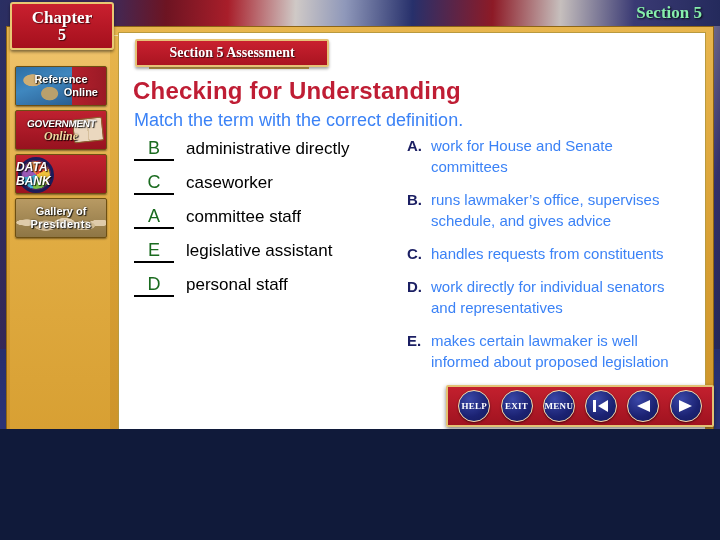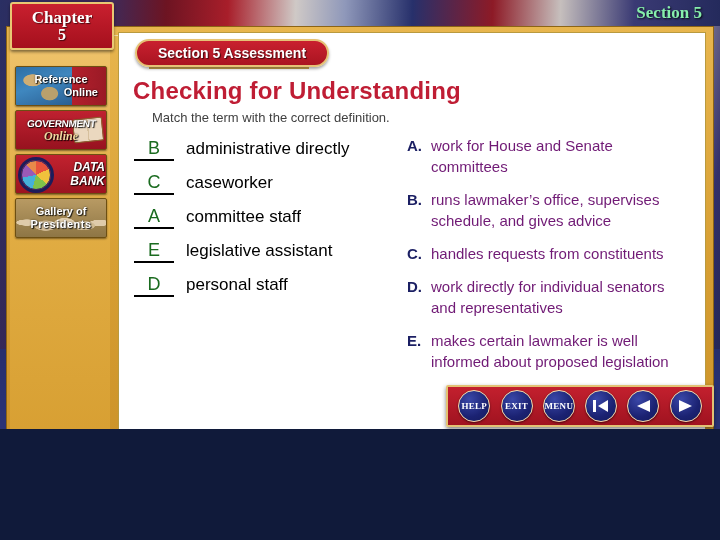--- a/index.html
+++ b/index.html
@@ -80,21 +80,21 @@
   #btn-gov{top:64px;background:linear-gradient(180deg,#bf2130 0%,#97121f 100%);}
   #btn-gov .cap{font-size:10px;line-height:12px;}
   #btn-gov .l1{letter-spacing:-.3px;transform:skewX(-6deg);}
   #btn-gov .l2{font-family:"Liberation Serif",serif;font-style:italic;font-size:12px;color:#f0d9a0;}
   .gov-book{position:absolute;right:3px;top:7px;width:28px;height:22px;
     background:
       linear-gradient(90deg,#efe3c8 0 48%,#d9c9a4 48% 52%,#efe3c8 52% 100%);
     border:1px solid #8a6c33;border-radius:2px;transform:rotate(-6deg);opacity:.95;}
 
   #btn-data{top:108px;background:linear-gradient(180deg,#c2222f 0%,#9c1420 100%);}
-  #btn-data .cap{align-items:flex-end;padding-right:1px;box-sizing:border-box;
+  #btn-data .cap{align-items:flex-start;padding-right:1px;box-sizing:border-box;
     font-size:12px;line-height:14px;font-style:italic;}
   .data-pie{position:absolute;left:5px;top:5px;width:28px;height:28px;border-radius:50%;
     background:conic-gradient(#e8533b 0 18%,#f0c23c 18% 36%,#7fc24a 36% 54%,#46b0d8 54% 72%,#9b59b6 72% 88%,#e8894a 88% 100%);
     border:1px solid #2b2b6e;box-shadow:0 0 0 3px #1c1c5a;}
 
   #btn-pres{top:152px;background:linear-gradient(180deg,#b89a63 0%,#8e7645 100%);}
   #btn-pres .cap{font-size:11px;line-height:13px;}
   #btn-pres .l1{align-self:center;}
   #btn-pres .l2{align-self:center;letter-spacing:.5px;}
   .pres-faces{position:absolute;inset:0;
@@ -106,44 +106,44 @@
       radial-gradient(ellipse at 93% 63%, #e6d3b4 0 10px, rgba(230,211,180,0) 11px);
     opacity:.9;}
 
   
   .content{position:absolute;left:118px;top:32px;width:588px;height:462px;
     background:#ffffff;border:1px solid #b99a3f;box-sizing:border-box;}
 
   
   .assess-banner{position:absolute;left:16px;top:6px;width:190px;height:24px;
     background:linear-gradient(180deg,#c9202f 0%,#aa1421 100%);
-    border:2px solid #e5c276;border-radius:14px;
+    border:2px solid #e5c276;border-radius:2px;
     display:flex;align-items:center;justify-content:center;
-    color:#ffffff;font-family:Liberation Sans, sans-serif;font-weight:bold;font-size:14px;
+    color:#ffffff;font-family:Liberation Serif, serif;font-weight:bold;font-size:14px;
     text-shadow:1px 1px 1px rgba(0,0,0,.65);
     box-shadow:0 2px 3px rgba(0,0,0,.35);}
   .banner-foot{position:absolute;left:30px;top:31px;width:160px;height:5px;
     background:linear-gradient(180deg,#e5c276,#c79f45);}
 
   .page-title{position:absolute;left:14px;top:44px;
     color:#bf1d34;font-size:24px;font-weight:bold;letter-spacing:.2px;}
-  .subtitle{position:absolute;left:15px;top:77px;color:#404040;font-size:13px;margin-left:18px;}
+  .subtitle{position:absolute;left:15px;top:77px;color:#3b82f6;font-size:18px;}
 
   
   .left-col{position:absolute;left:15px;top:104px;width:265px;}
   .match-row{display:flex;align-items:flex-start;margin-bottom:10px;}
   .blank{width:40px;flex:0 0 40px;border-bottom:2px solid #000;
     text-align:center;color:#1a6b1f;font-size:18px;line-height:22px;height:24px;
     box-sizing:border-box;margin-right:12px;}
   .term{font-size:17px;line-height:23px;color:#000;max-width:200px;}
 
   .right-col{position:absolute;left:288px;top:102px;width:285px;}
   .def-row{display:flex;align-items:flex-start;margin-bottom:12px;}
   .def-letter{flex:0 0 24px;color:#1b1f63;font-size:15px;font-weight:bold;line-height:21px;}
-  .def-text{color:#701a75;font-size:15px;line-height:21px;}
+  .def-text{color:#3b82f6;font-size:15px;line-height:21px;}
 
   
   .navbar{position:absolute;right:6px;bottom:2px;width:264px;height:38px;
     background:linear-gradient(180deg,#c3202e 0%,#a01320 100%);
     border:2px solid #e3c274;border-radius:2px;
     display:flex;align-items:center;justify-content:space-evenly;
     box-shadow:0 2px 4px rgba(0,0,0,.5);z-index:7;}
   .nav-btn{width:30px;height:30px;border-radius:50%;
     background:radial-gradient(circle at 35% 28%,#3a47a8 0%,#1b2272 60%,#141a5c 100%);
     border:1px solid #f0ddae;display:flex;align-items:center;justify-content:center;

